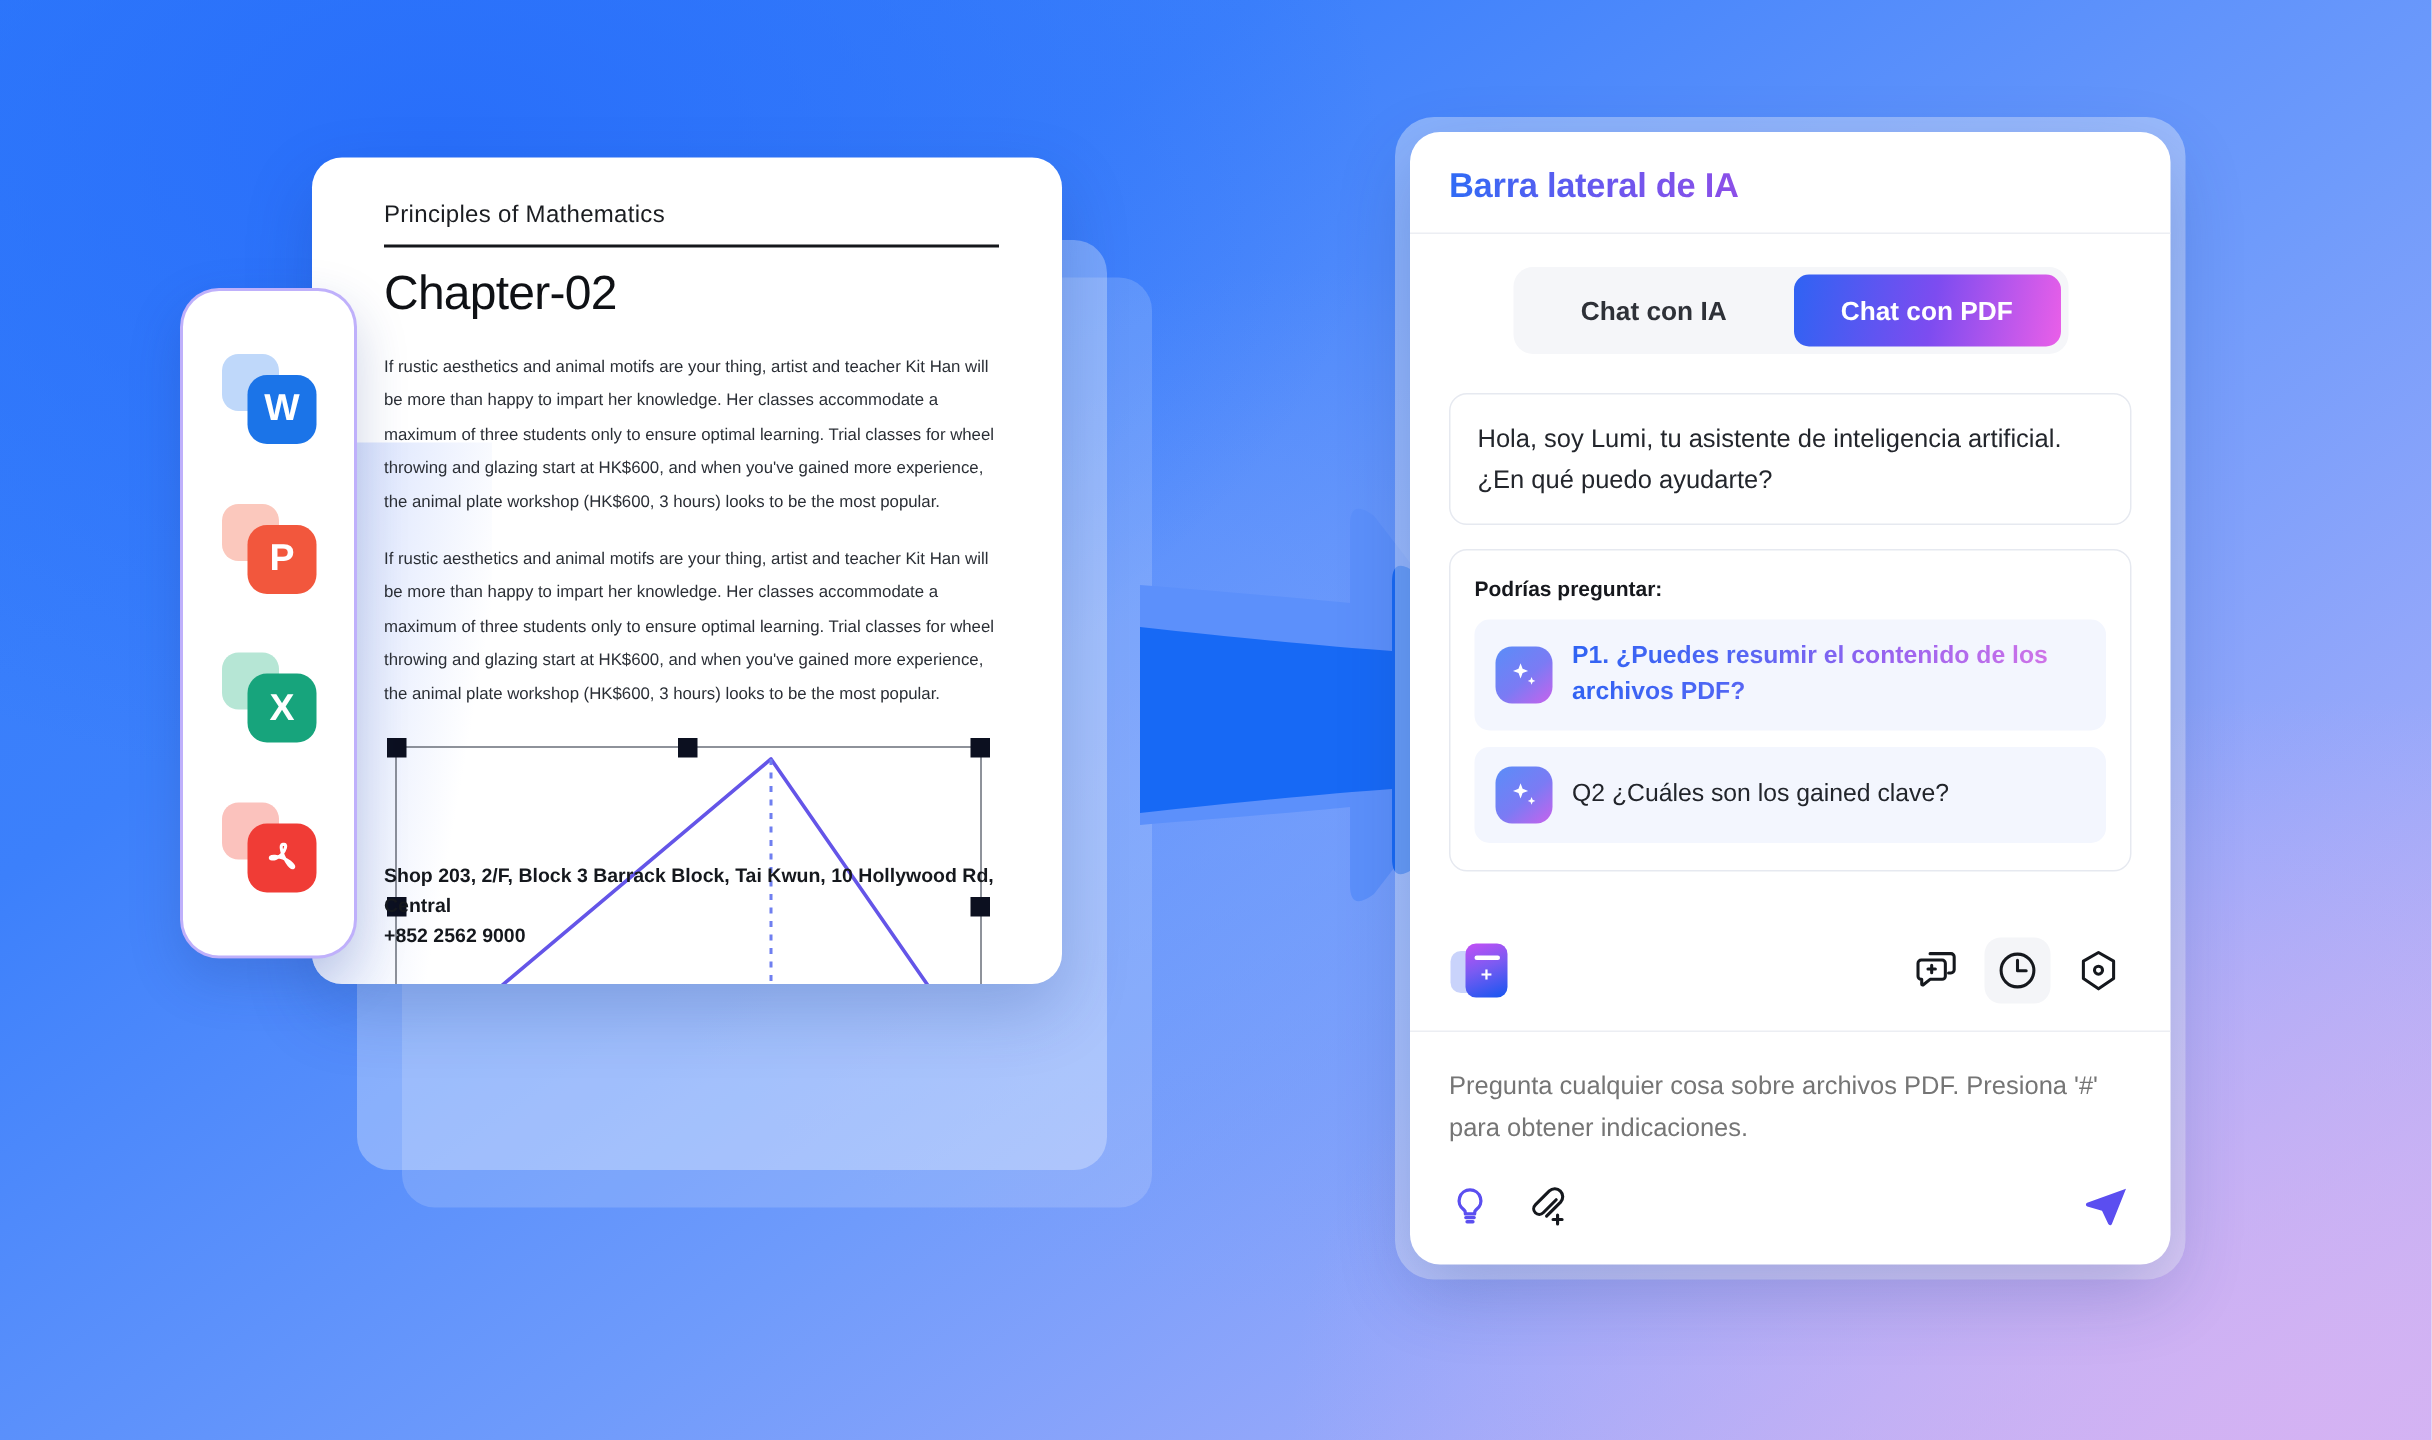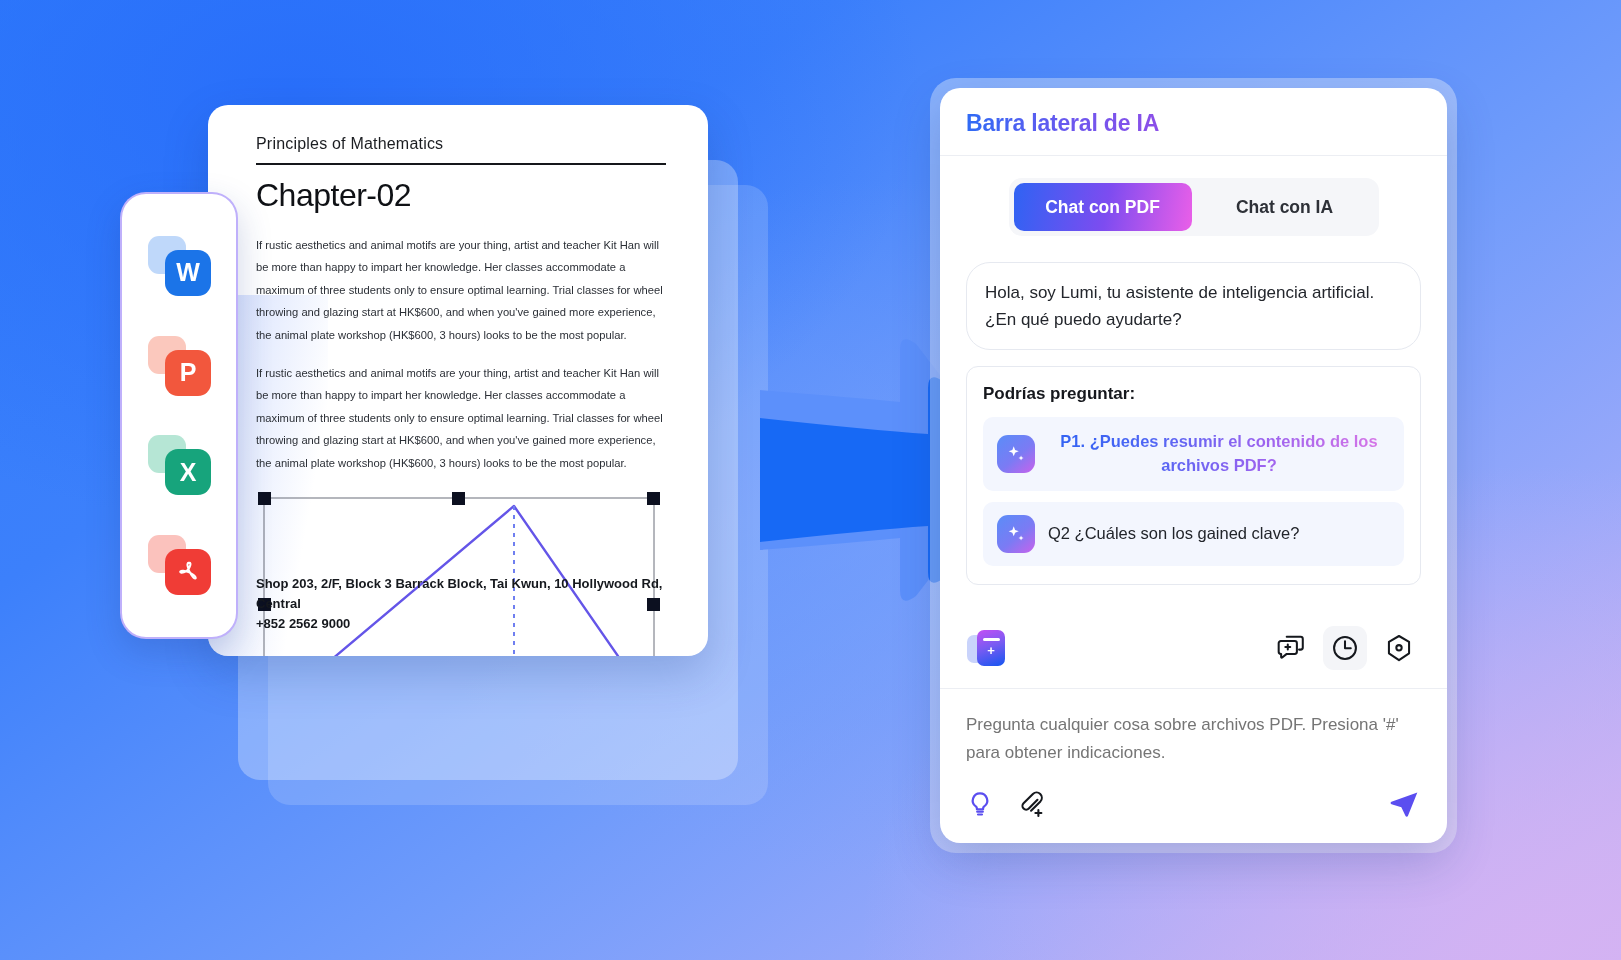--- a/index.html
+++ b/index.html
@@ -115,35 +115,34 @@
     display: flex; align-items: center; justify-content: center;
     font-size: 17.5px; font-weight: bold; color: #2e3138; cursor: pointer;
     background: transparent; font-family: inherit;
   }
   .tab.active {
     background: linear-gradient(100deg, #2f63f3 0%, #7d4cf0 52%, #ea5fe8 100%);
     color: #ffffff;
   }
 
   .greeting {
-    border: 1px solid #e6e9f0; border-radius: 24px; padding: 16px 18px;
+    border: 1px solid #e6e9f0; border-radius: 12px; padding: 16px 18px;
     font-size: 17px; line-height: 1.6; color: #23262c; margin-bottom: 16px;
   }
 
   .suggest-card {
     border: 1px solid #e6e9f0; border-radius: 12px; padding: 17px 16px 18px 16px;
   }
   .suggest-head {
-    font-size: 17px; font-weight: bold; color: #16181d; margin-bottom: 13px;
+    font-size: 14px; font-weight: bold; color: #16181d; margin-bottom: 13px;
   }
   .suggest-item {
     display: flex; align-items: center; gap: 13px;
     background: #f3f6fe; border-radius: 10px; padding: 13px 14px; margin-bottom: 11px;
     cursor: pointer;
-    text-align: center;
   }
   .suggest-item:last-child { margin-bottom: 0; }
   .spark {
     width: 38px; height: 38px; border-radius: 11px; flex: none;
     background: linear-gradient(140deg, #5a8df8 0%, #7b7bf4 55%, #c862ec 100%);
     display: flex; align-items: center; justify-content: center;
   }
   .suggest-text { font-size: 16.5px; line-height: 1.45; color: #22252b; }
   .suggest-text.grad {
     font-weight: bold;
@@ -282,22 +281,22 @@
 
 <div class="sidebar">
 
   <div class="sb-header">
     <div class="sb-title">Barra lateral de IA</div>
   </div>
 
   <div class="sb-body">
 
     <div class="tabs">
+      <button class="tab">Chat con IA</button>
       <button class="tab active">Chat con PDF</button>
-      <button class="tab">Chat con IA</button>
     </div>
 
     <div class="greeting">Hola, soy Lumi, tu asistente de inteligencia artificial. ¿En qué puedo ayudarte?</div>
 
     <div class="suggest-card">
       <div class="suggest-head">Podrías preguntar:</div>
 
       <div class="suggest-item">
         <span class="spark">
           <svg width="22" height="22" viewBox="0 0 24 24">

